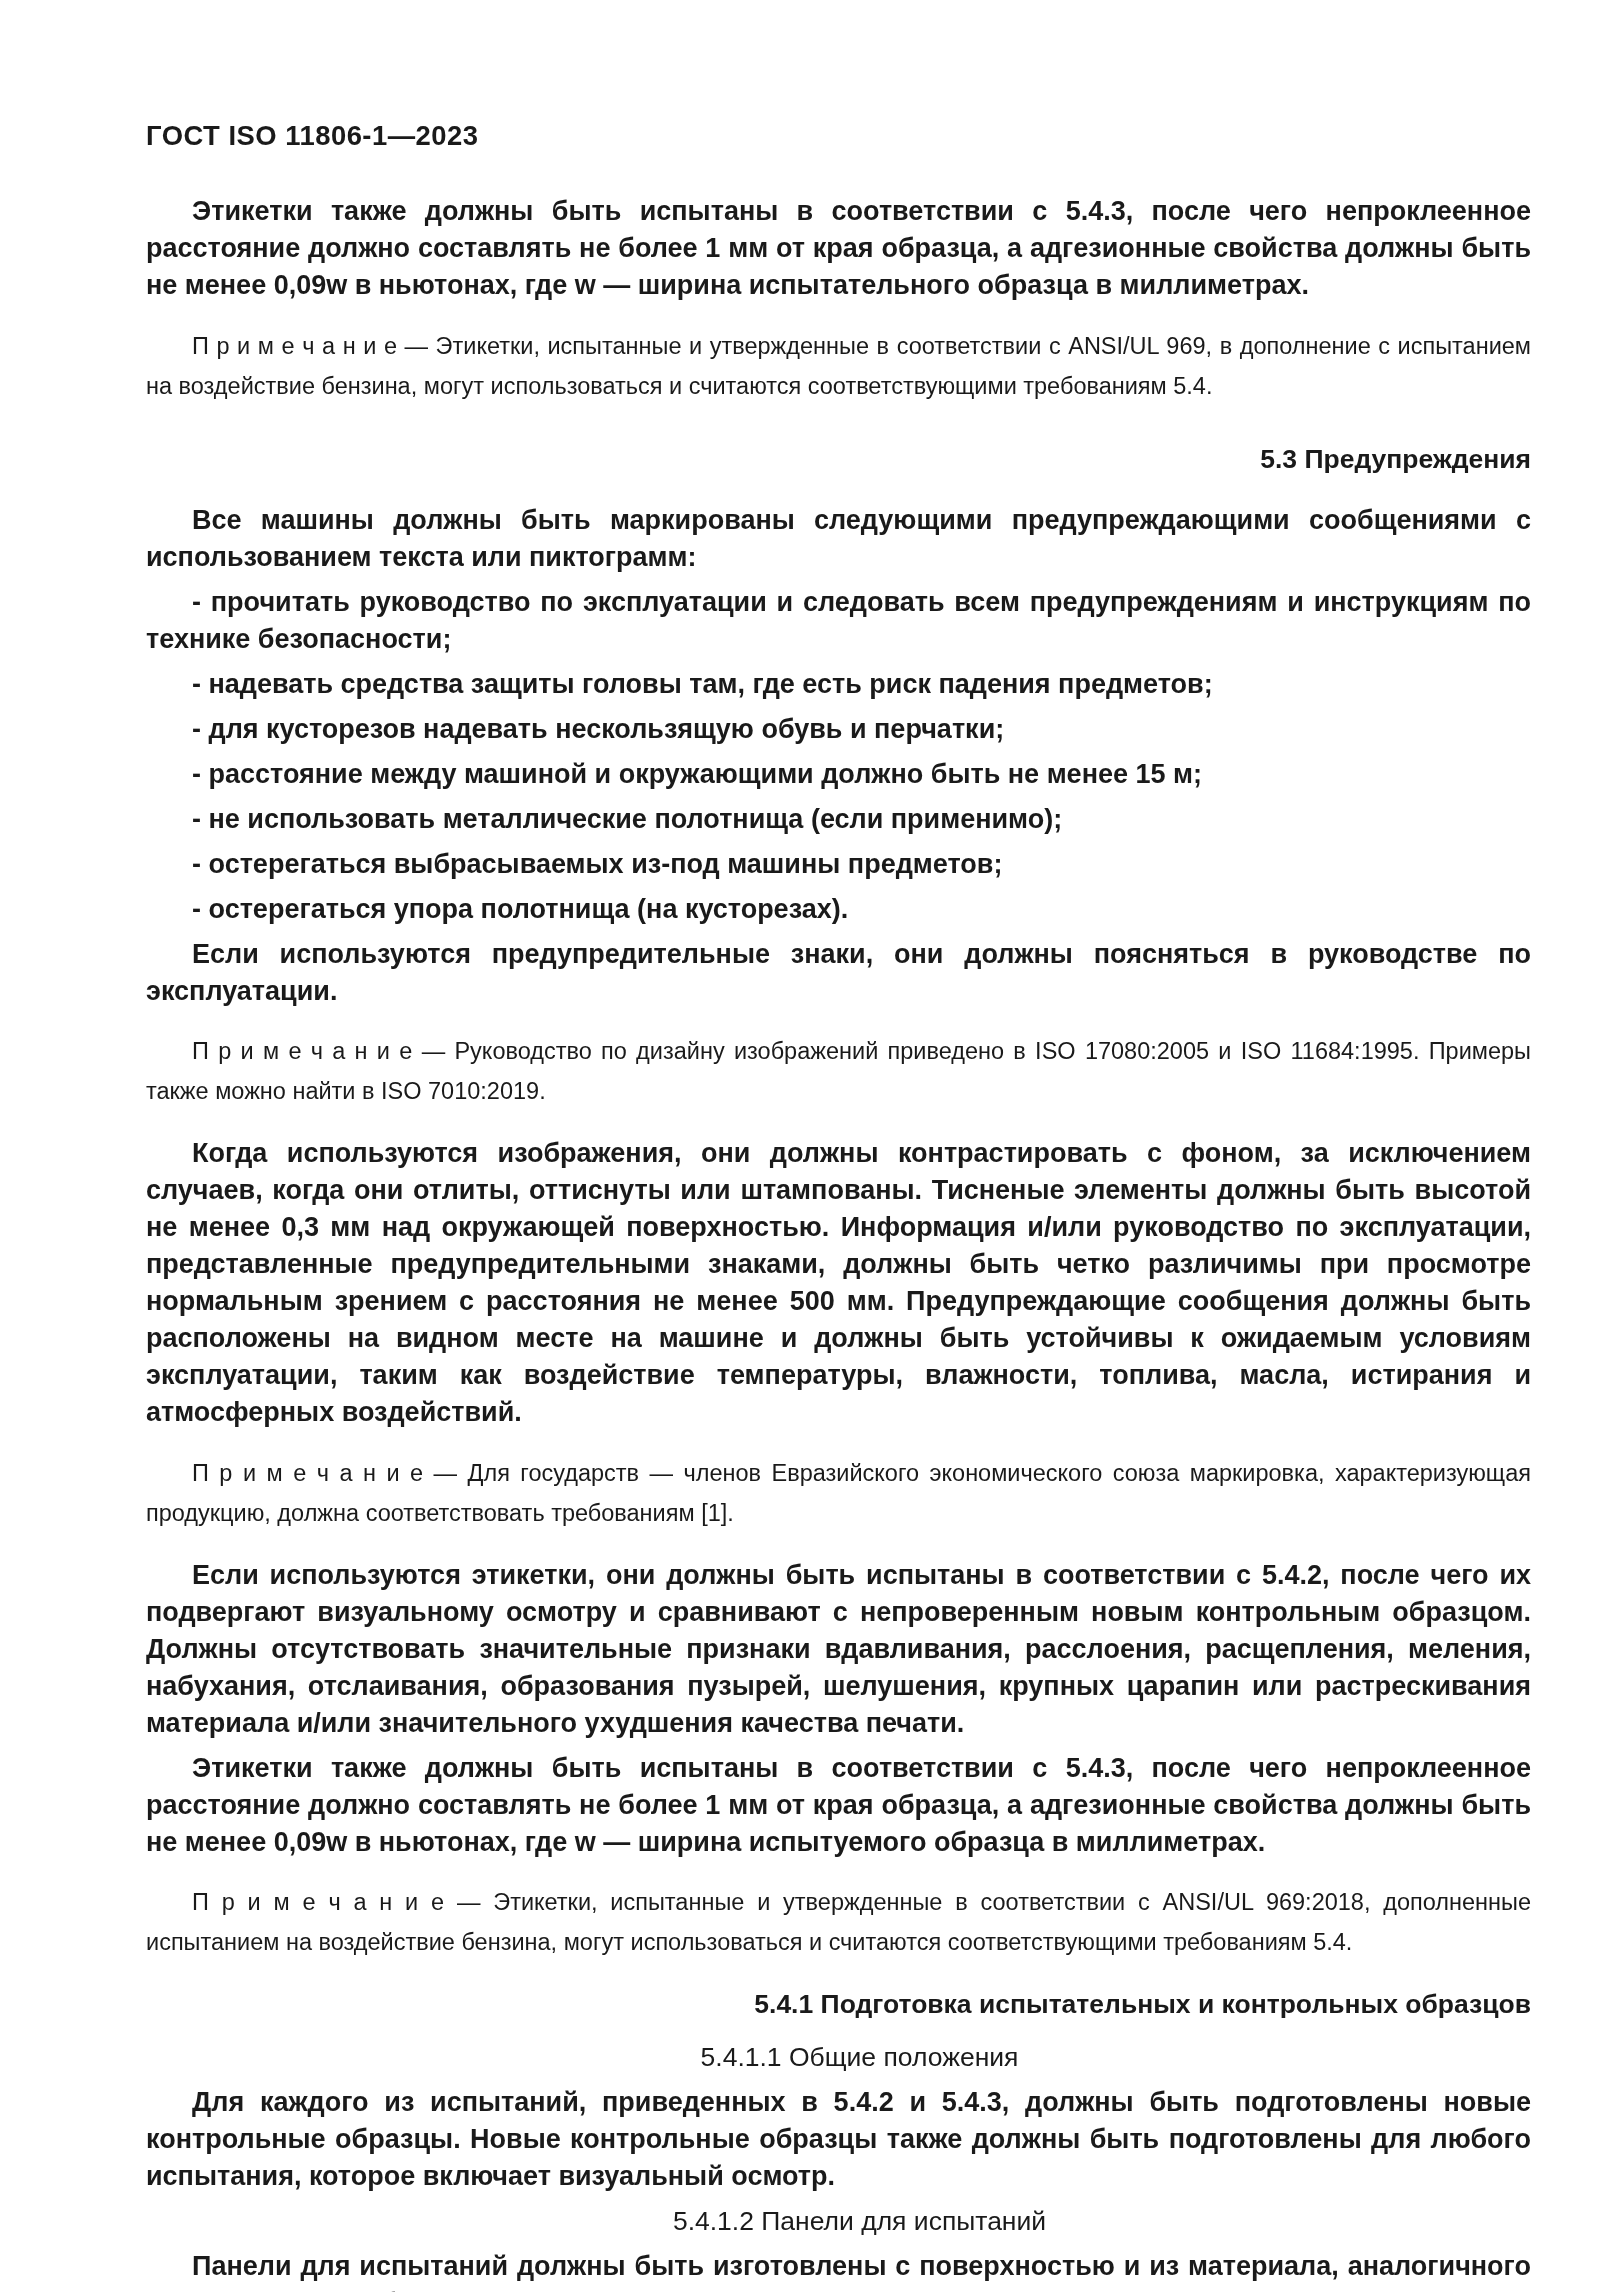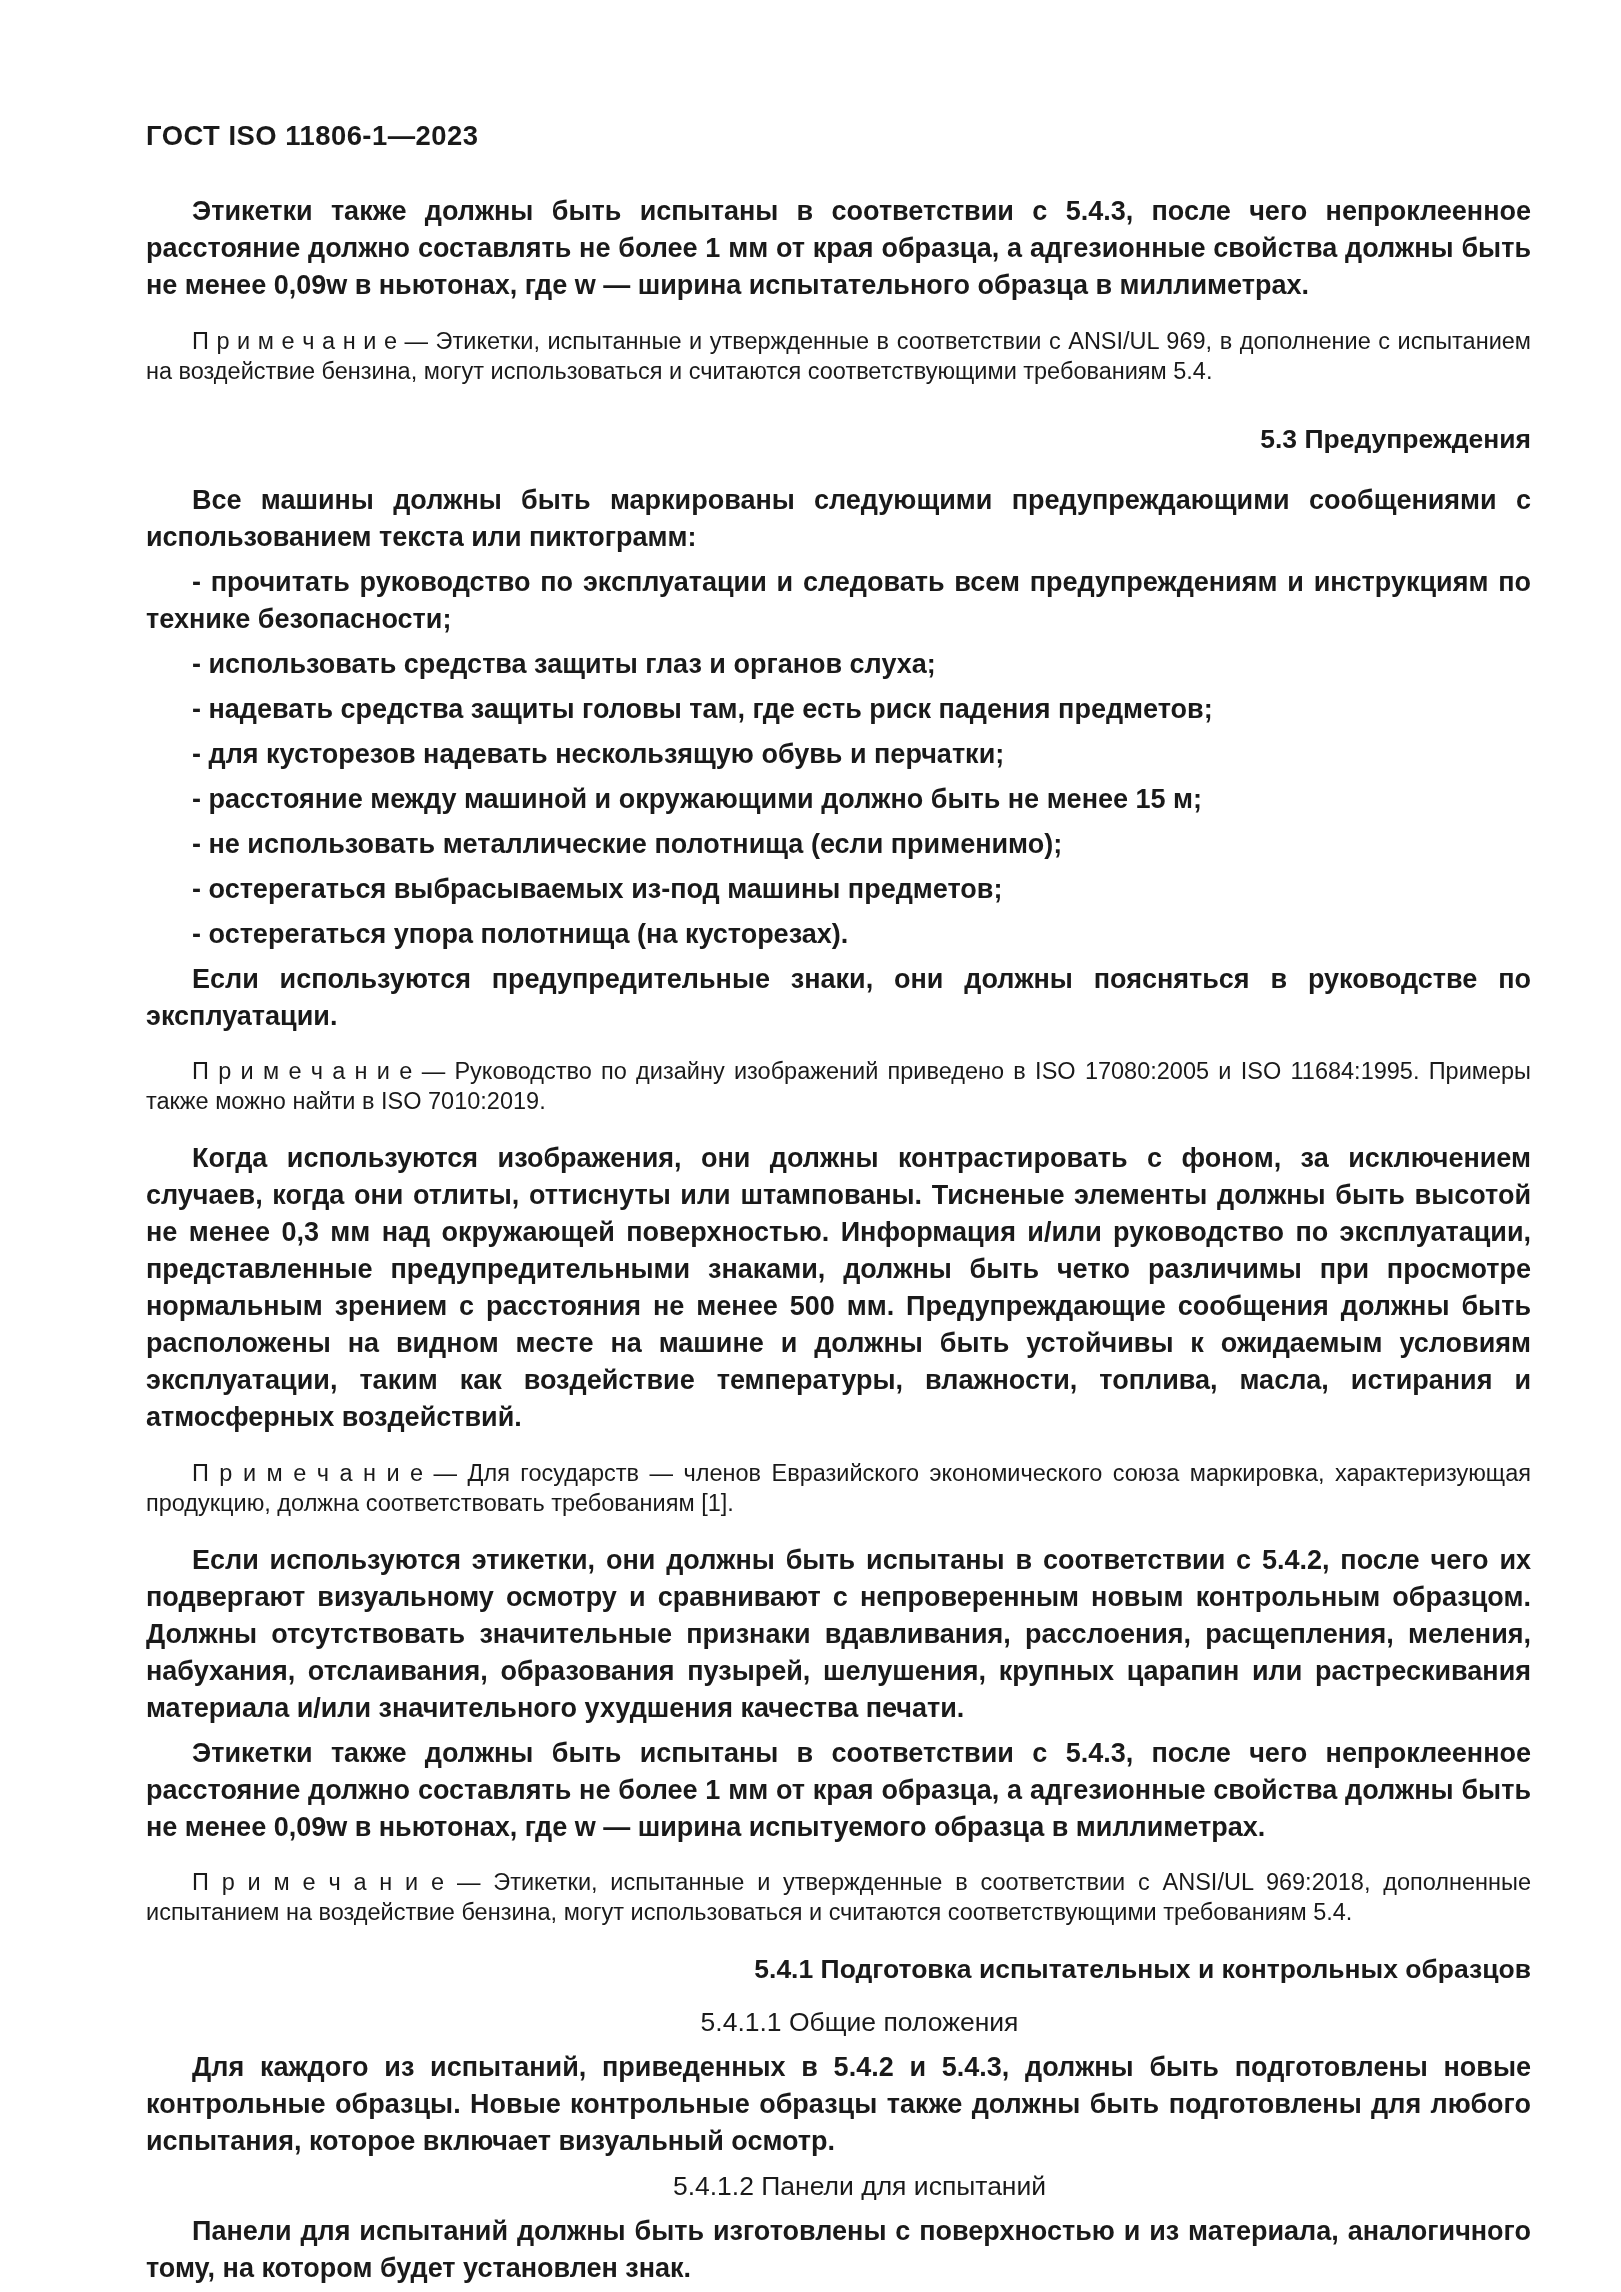--- a/index.html
+++ b/index.html
@@ -28,21 +28,21 @@
   p.body {
     font-size: 27px;
     line-height: 37px;
     text-align: justify;
     text-indent: 46px;
     font-weight: bold;
   }
 
   p.note {
     font-size: 23.5px;
-    line-height: 30px;
+    line-height: 40px;
     text-align: justify;
     text-indent: 46px;
     margin: 13.7px 0 15.7px 0;
   }
 
   .heading {
     font-size: 26.5px;
     line-height: 37px;
     font-weight: bold;
     padding-left: 46px;
@@ -80,21 +80,20 @@
 
     <p class="body">Этикетки также должны быть испытаны в соответствии с 5.4.3, после чего непроклеенное расстояние должно составлять не более 1 мм от края образца, а адгезионные свойства должны быть не менее 0,09w в ньютонах, где w — ширина испытательного образца в миллиметрах.</p>
 
     <p class="note">П р и м е ч а н и е  — Этикетки, испытанные и утвержденные в соответствии с ANSI/UL 969, в дополнение с испытанием на воздействие бензина, могут использоваться и считаются соответствующими требованиям 5.4.</p>
 
     <div class="heading">5.3 Предупреждения</div>
 
     <p class="body">Все машины должны быть маркированы следующими предупреждающими сообщениями с использованием текста или пиктограмм:</p>
 
     <p class="body">- прочитать руководство по эксплуатации и следовать всем предупреждениям и инструкциям по технике безопасности;</p>
-    <p class="body">- использовать средства защиты глаз и органов слуха;</p>
     <p class="body">- надевать средства защиты головы там, где есть риск падения предметов;</p>
     <p class="body">- для кусторезов надевать нескользящую обувь и перчатки;</p>
     <p class="body">- расстояние между машиной и окружающими должно быть не менее 15 м;</p>
     <p class="body">- не использовать металлические полотнища (если применимо);</p>
     <p class="body">- остерегаться выбрасываемых из-под машины предметов;</p>
     <p class="body">- остерегаться упора полотнища (на кусторезах).</p>
 
     <p class="body">Если используются предупредительные знаки, они должны поясняться в руководстве по эксплуатации.</p>
 
     <p class="note">П р и м е ч а н и е  — Руководство по дизайну изображений приведено в ISO 17080:2005 и ISO 11684:1995. Примеры также можно найти в ISO 7010:2019.</p>

